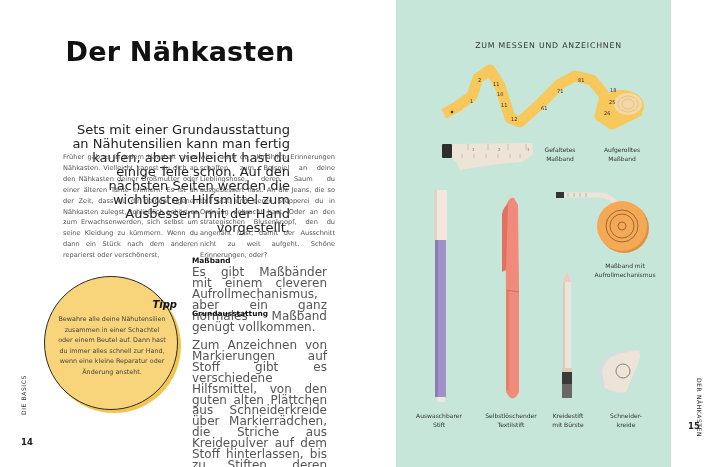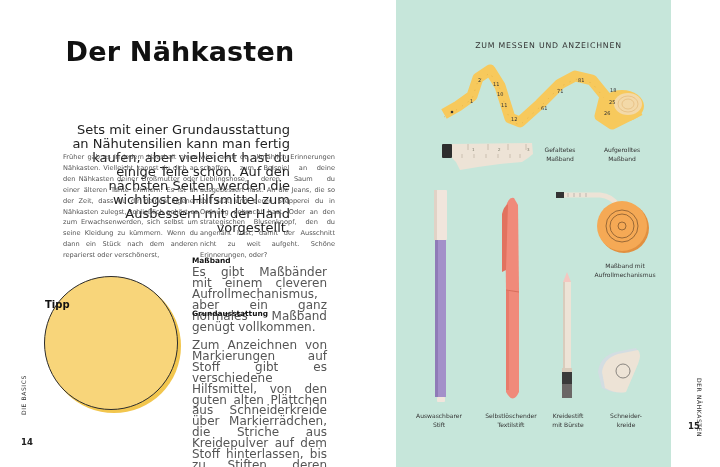--- a/index.html
+++ b/index.html
@@ -13,21 +13,21 @@
   .title { position: absolute; left: 0; width: 360px; top: 36px; text-align: center; font-family: "DejaVu Sans", sans-serif; font-weight: bold; font-size: 27px; color: #111; letter-spacing: 0.2px; }
   .intro { position: absolute; left: 72px; width: 218px; top: 80px; text-align: right; font-size: 13px; line-height: 14px; color: #222; margin-top: 43px; }
 
   .col { position: absolute; font-size: 6.6px; line-height: 10.9px; color: #555; text-align: justify; }
   .col-1 { left: 47px; top: 152px; width: 135px; margin-left: 16px; }
   .col-2 { left: 192px; top: 152px; width: 135px; margin-left: 8px; }
   .sec-head { position: absolute; left: 192px; font-weight: bold; font-size: 7.4px; color: #111; }
   .sec-text { position: absolute; left: 192px; width: 135px; font-size: 12px; line-height: 10.9px; color: #555; text-align: justify; }
 
   .tipp-circle { position: absolute; left: 44px; top: 276px; width: 134px; height: 134px; border-radius: 50%; background: #f8d57a; border: 1.5px solid #2b2b2b; box-shadow: 3px 3px 0 #f2c64e; }
-  .tipp-title { position: absolute; left: 0; width: 100%; top: 22px; text-align: left; font-weight: bold; font-size: 10px; color: #111; }
+  .tipp-title { position: absolute; left: 0; width: 100%; top: 22px; text-align: right; font-weight: bold; font-size: 10px; color: #111; font-style: italic; }
   .tipp-text { position: absolute; left: 12px; width: 110px; top: 37px; text-align: center; font-size: 6.4px; line-height: 10.6px; color: #444; }
 
   .side-label { position: absolute; font-size: 6px; letter-spacing: 0.6px; color: #333; white-space: nowrap; }
   .side-left { left: 20px; top: 415px; transform: rotate(-90deg); transform-origin: left top; }
   .side-right { left: 703px; top: 378px; transform: rotate(90deg); transform-origin: left top; }
   .page-num { position: absolute; font-weight: bold; font-size: 8.5px; color: #222; text-align: right; }
   .pn-left { left: 21px; top: 437px; }
   .pn-right { left: 688px; top: 421px; }
 
   .right-heading { position: absolute; left: 396px; width: 275px; top: 41px; text-align: center; font-size: 7.8px; letter-spacing: 0.8px; color: #333; padding-left: 30px; }
@@ -49,20 +49,21 @@
 <p class="col col-2">wirst auch du allmählich Erinnerungen schaffen, zum Beispiel an deine Lieblingshose, deren Saum du ausgebessert hast. An die Jeans, die so toll sitzt und deren Stepperei du in Ordnung gebracht hast. Oder an den strategischen Blusenknopf, den du angenäht hast, damit der Ausschnitt nicht zu weit aufgeht. Schöne Erinnerungen, oder?</p>
 
 <div class="sec-head" style="top:256px">Maßband</div>
 <p class="sec-text" style="top:267px">Es gibt Maßbänder mit einem cleveren Aufrollmechanismus, aber ein ganz normales Maßband genügt vollkommen.</p>
 
 <div class="sec-head" style="top:309px">Grundausstattung</div>
 <p class="sec-text" style="top:340px">Zum Anzeichnen von Markierungen auf Stoff gibt es verschiedene Hilfsmittel, von den guten alten Plättchen aus Schneiderkreide über Markierrädchen, die Striche aus Kreidepulver auf dem Stoff hinterlassen, bis zu Stiften, deren Striche von selbst wieder verschwinden oder leicht auswaschbar sind. Probiere einfach aus, womit du am liebsten arbeitest.</p>
 
 <div class="tipp-circle">
   <div class="tipp-title">Tipp</div>
+  <p class="tipp-text">Bewahre alle deine Nähutensilien zusammen in einer Schachtel oder einem Beutel auf. Dann hast du immer alles schnell zur Hand, wenn eine kleine Reparatur oder Änderung ansteht.</p>
 </div>
 
 <div class="side-label side-left">DIE BASICS</div>
 <div class="page-num pn-left">14</div>
 
 <div class="right-heading">ZUM MESSEN UND ANZEICHNEN</div>
 
 <svg style="left:0;top:0" width="720" height="467" viewBox="0 0 720 467">
   <path d="M444 114 L458 106 L472 96 L478 78 L490 70 L500 86 L510 118 L520 122 L540 104 L560 84 L575 76 L592 80 L605 96 L600 116 L612 124 L640 110" fill="none" stroke="#f7c95c" stroke-width="11" stroke-linejoin="round" stroke-linecap="butt"></path>
   <path d="M444 114 L458 106 L472 96 L478 78 L490 70 L500 86 L510 118 L520 122 L540 104 L560 84 L575 76 L592 80 L605 96" fill="none" stroke="#d9a63a" stroke-width="0.6" stroke-dasharray="1 6" transform="translate(0,3)"></path>

